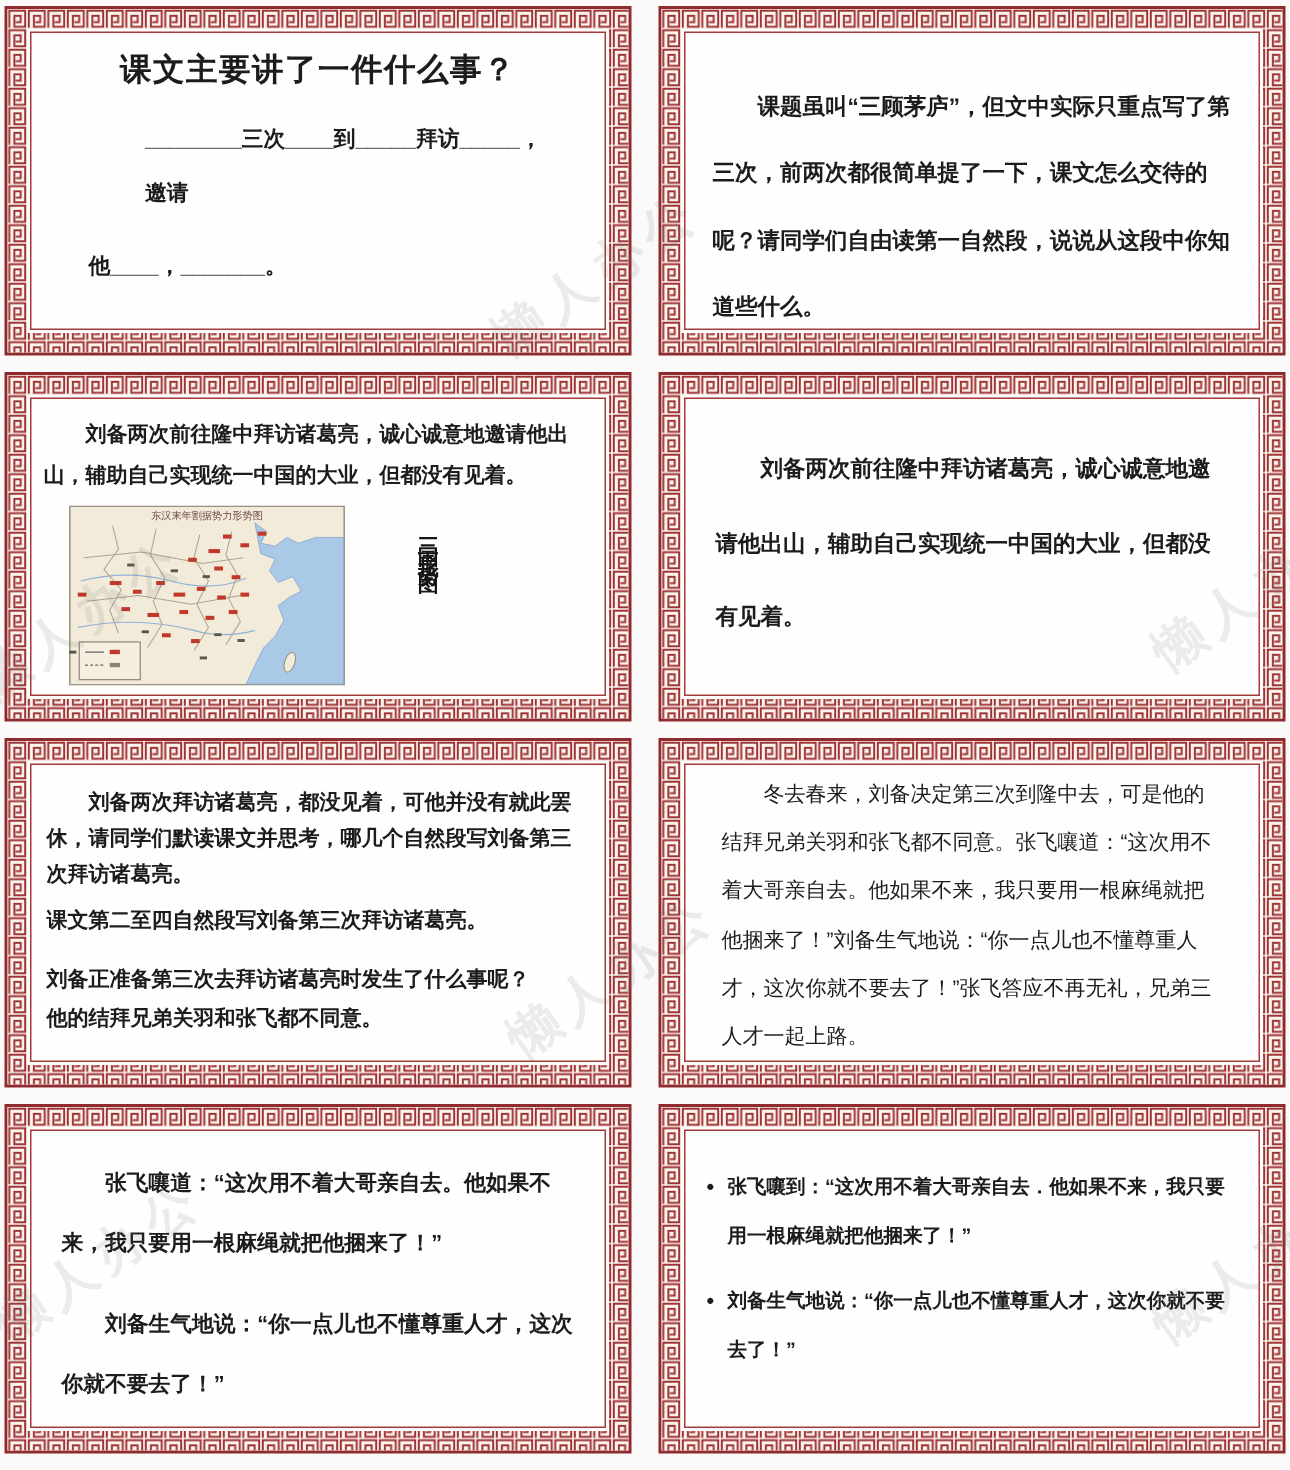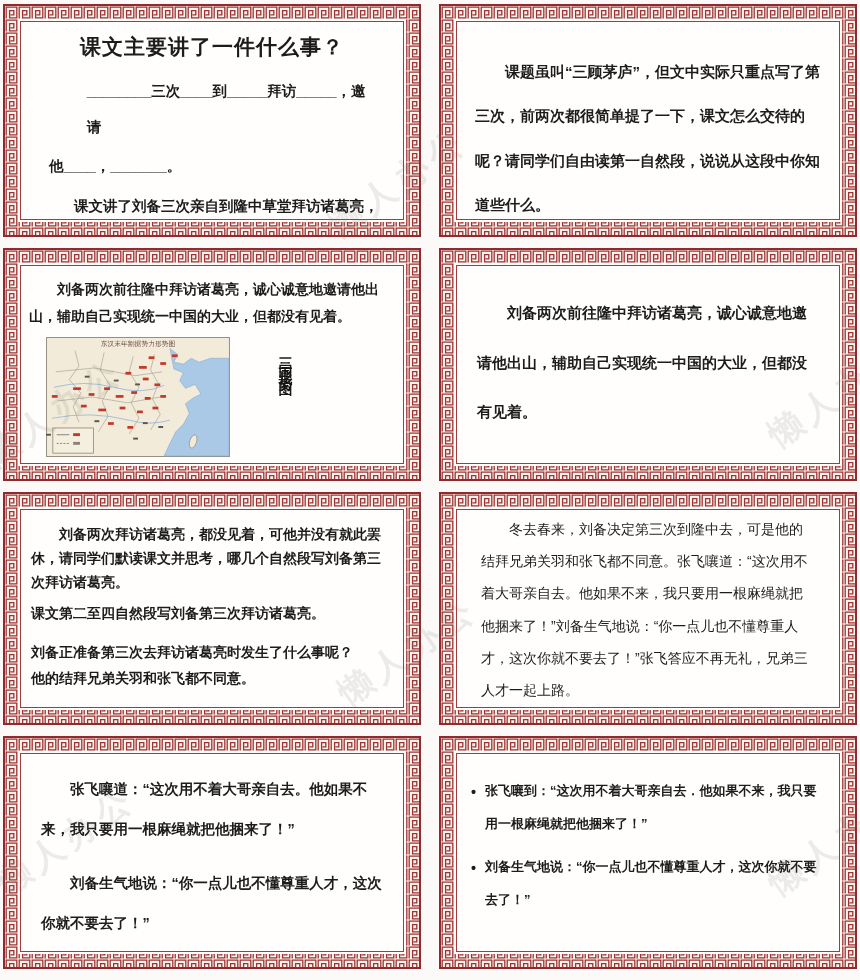--- a/index.html
+++ b/index.html
@@ -32,21 +32,21 @@
     overflow:hidden;
     z-index:1;
   }
   
   .s1 .slide-content{padding:6px 24px 0 24px;}
   .s1 h2{
     margin:4px 0 12px 0;
     font-size:21px;line-height:1.45;
     font-weight:700;text-align:center;letter-spacing:1px;
   }
-  .s1 .blank-line{margin:4px;font-size:14.5px;font-weight:600;line-height:2.45;}
+  .s1 .blank-line{margin:14px;font-size:14.5px;font-weight:600;line-height:2.45;}
   .s1 .blank-1{padding-left:2.6em;}
   .s1 .body-p{margin:2px 0 0 0;font-size:14.5px;font-weight:700;line-height:2.45;text-indent:2em;}
   
   .s2 .slide-content{padding:14px 18px;}
   .s2 p{margin:14px 0 0 0;font-size:15px;font-weight:600;line-height:2.95;text-indent:2em;}
   
   .s3 .slide-content{padding:10px 8px 0 8px;}
   .s3 .intro{margin:0;font-size:14px;font-weight:600;line-height:1.95;text-indent:2em;}
   .s3 .figure-row{display:flex;align-items:flex-start;margin-top:6px;}
   .s3 .map-box{width:186px;height:120px;flex:0 0 auto;margin-left:16px;}

